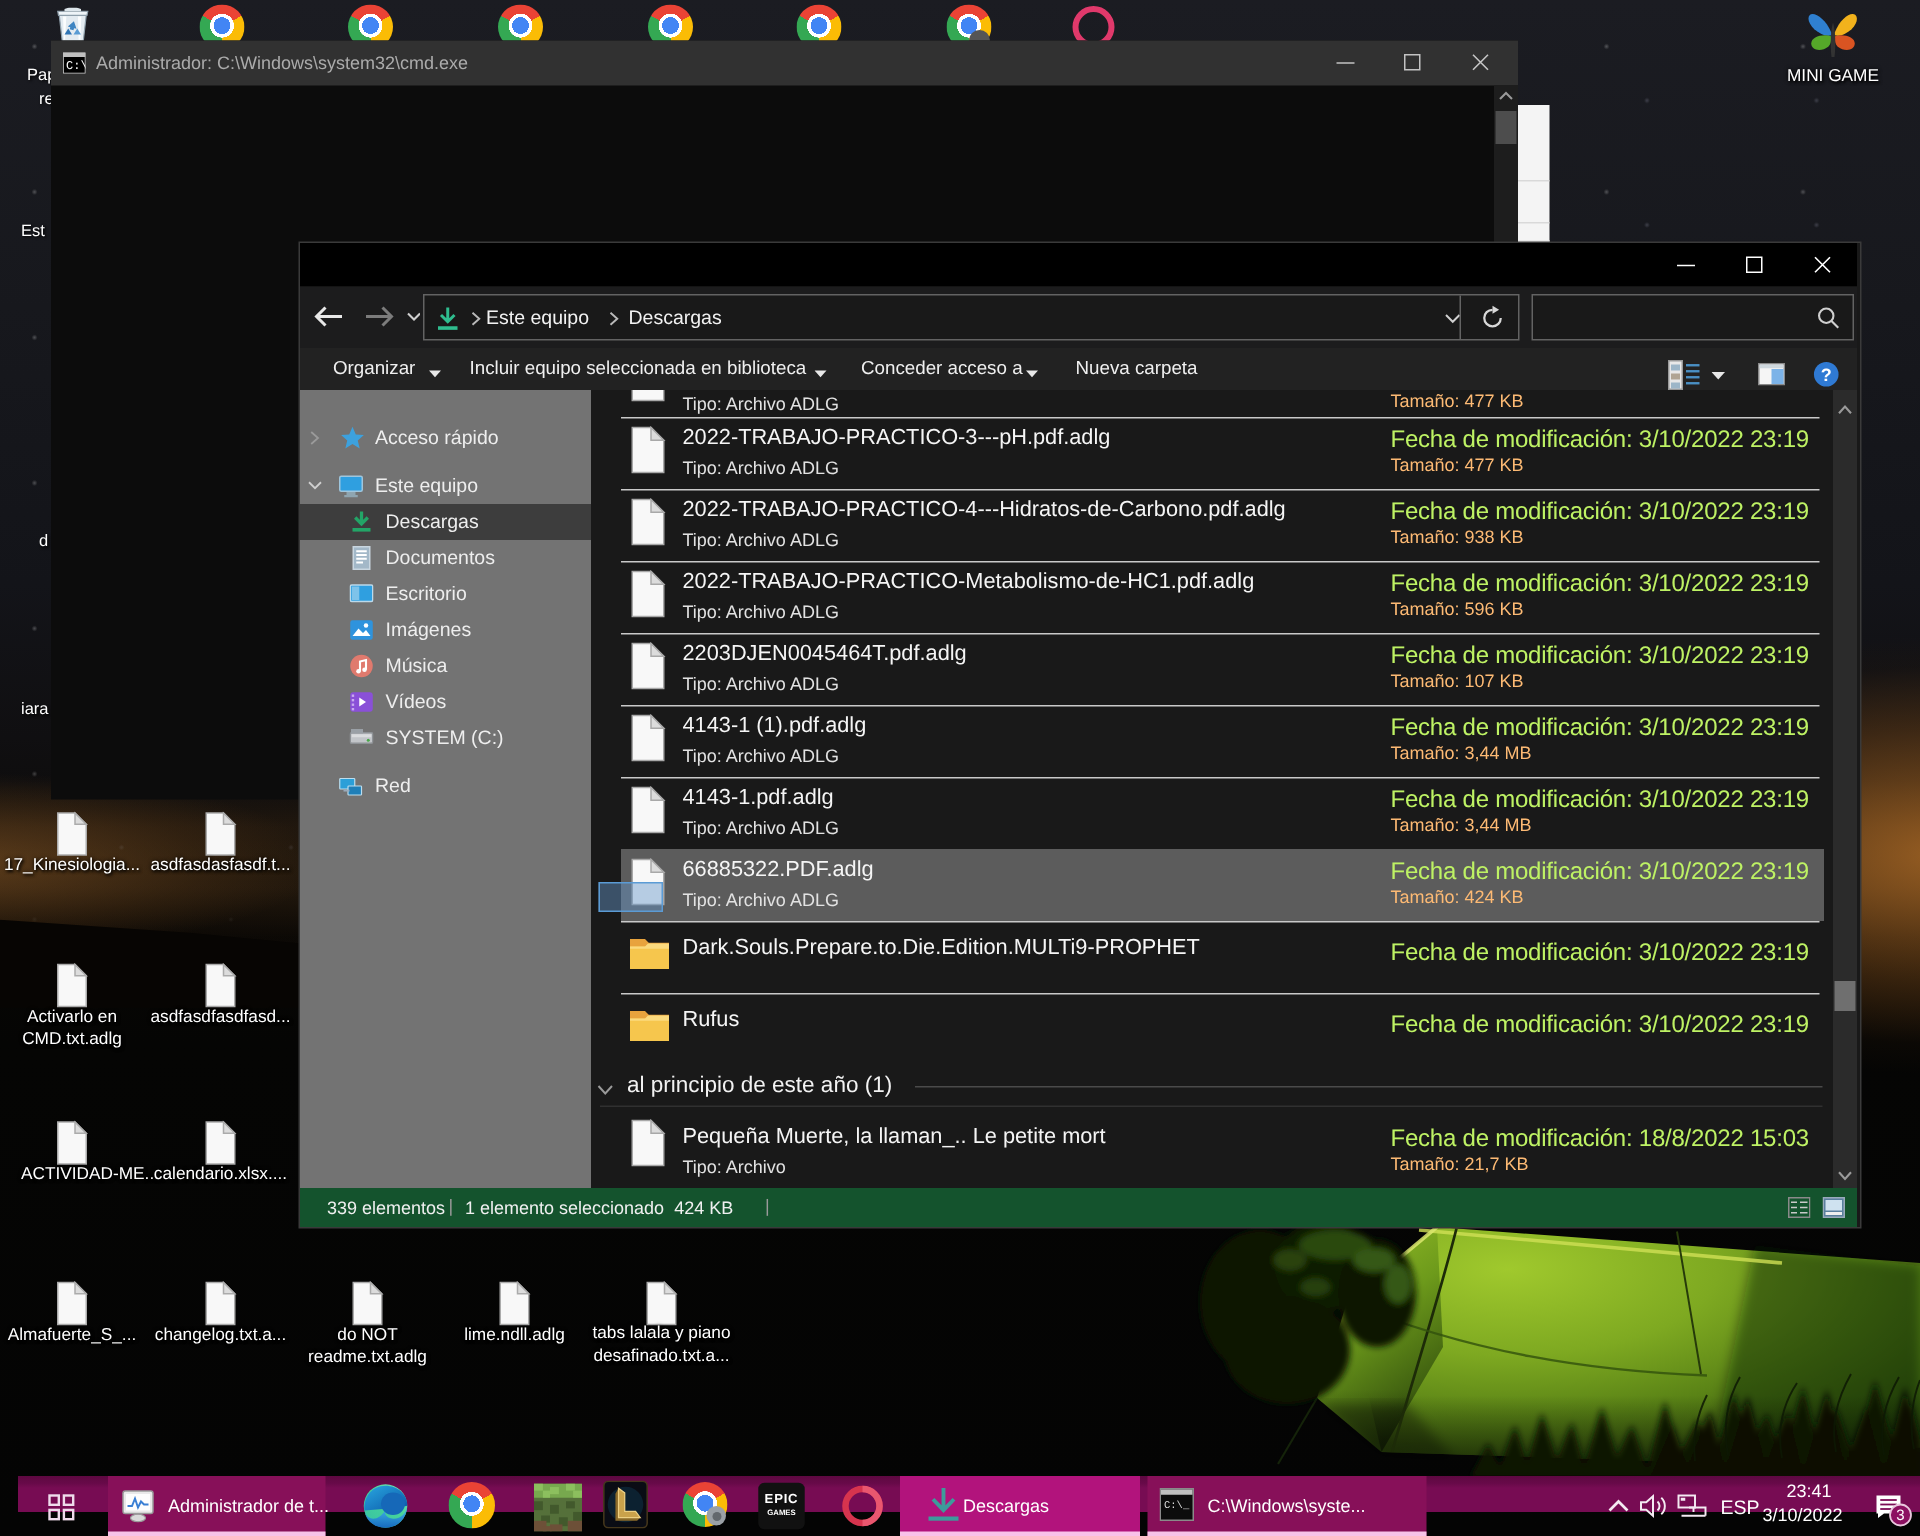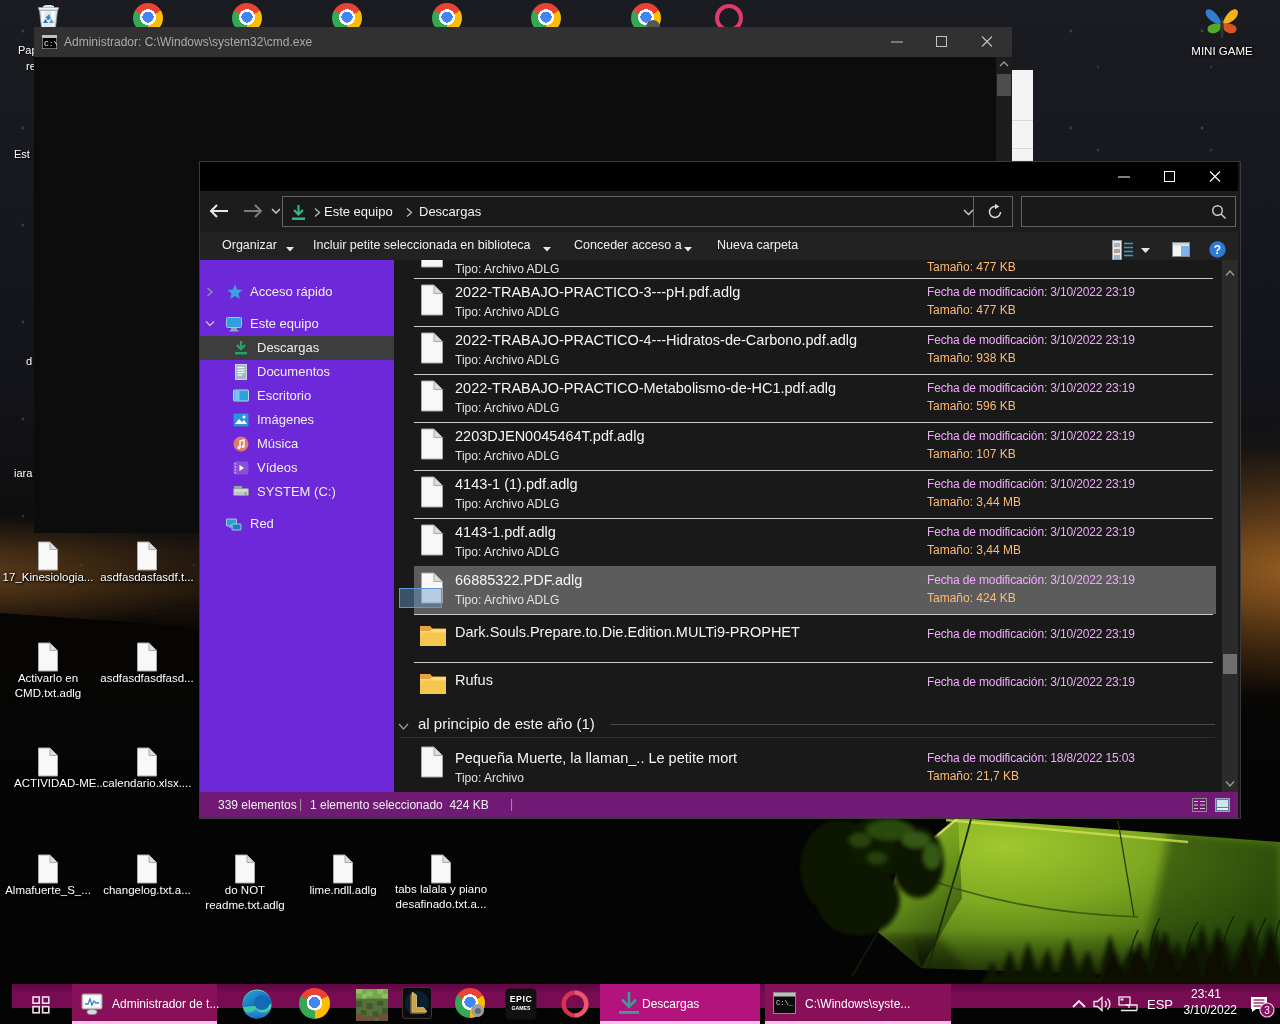--- a/index.html
+++ b/index.html
@@ -40,31 +40,31 @@
 #cmdthumb{position:absolute;right:1px;top:17px;width:14px;height:22px;background:#4d4d4d}
 
 #sliver{left:1012px;top:70px;width:21px;height:250px;background:#f4f4f4}
 
 #exp{left:200px;top:162px;width:1040px;height:656px;background:#191919;box-shadow:0 0 0 1px #3a3a3a}
 #etitle{left:0;top:0;width:1038px;height:29px;background:#000}
 #eaddr{left:0;top:29px;width:1038px;height:41px;background:#1c1c1d}
 #etool{left:0;top:70px;width:1038px;height:28px;background:#222;color:#f0f0f0;font-size:12.5px}
 #etool .ti{position:absolute;top:6px}
 .ebox{position:absolute;border:1px solid #636363;background:#191919}
-#eside{left:0;top:98px;width:194px;height:532px;background:#6d28d9;color:#eee;font-size:13px}
+#eside{left:0;top:98px;width:194px;height:532px;background:#737373;color:#eee;font-size:13px}
 #elist{left:194px;top:98px;width:828px;height:532px;background:#191919;overflow:hidden}
 #escroll{left:1022px;top:98px;width:16px;height:532px;background:#2b2b2b}
-#estatus{left:0;top:630px;width:1038px;height:26px;background:#701a75;color:#f0f0f0;font-size:12px}
+#estatus{left:0;top:630px;width:1038px;height:26px;background:#14532d;color:#f0f0f0;font-size:12px}
 .srow{position:absolute;left:0;height:24px;width:194px}
 .srow .lbl{position:absolute;top:4px;color:#eee;white-space:nowrap}
 .sepline{position:absolute;left:20px;height:1px;background:#c9c9c9;width:799px}
 .fitem{position:absolute;left:0;width:828px;height:48px}
 .fname{position:absolute;left:61px;top:6px;font-size:14.5px;color:#f5f5f5;white-space:nowrap}
 .ftipo{position:absolute;left:61px;top:27px;font-size:12px;color:#e2e2e2;white-space:nowrap}
-.fdate{position:absolute;left:533px;top:7px;font-size:12px;color:#f0abfc;white-space:nowrap;letter-spacing:-0.15px}
+.fdate{position:absolute;left:533px;top:7px;font-size:16px;color:#bef264;white-space:nowrap;letter-spacing:-0.15px}
 .fsize{position:absolute;left:533px;top:25px;font-size:12px;color:#fdba74;white-space:nowrap}
 .ficon{position:absolute;left:25px;top:6px}
 
 #tb{left:12px;top:984px;width:1280px;height:24px;background:linear-gradient(180deg,#5e0841 0,#680a49 5px,#770c53 8px,#770c53 100%)}
 .tbtn{position:absolute;top:0;height:40px;background:#871059}
 .tbtn .ul{position:absolute;left:0;bottom:0;width:100%;height:3px;background:#f6c3e8}
 .tico{position:absolute;top:4px;width:32px;height:32px}
 .tbtxt{position:absolute;color:#fff;font-size:12px;white-space:nowrap}
 #tray{position:absolute;left:0;top:0;width:1280px;height:40px;color:#fff}
 </style></head>
@@ -299,21 +299,21 @@
             <circle cx="6.5" cy="6.5" r="4.8" fill="none" stroke="#cfcfcf" stroke-width="1.4"></circle>
             <line x1="10" y1="10" x2="14.5" y2="14.5" stroke="#cfcfcf" stroke-width="1.4"></line>
           </svg>
       </div>
     </div>
     <div id="etool" class="abs">
       <span class="ti" style="left:22px">Organizar</span>
       <svg class="abs" style="left:86px;top:14px" width="9" height="7">
           <path d="M0,1 L4,5.5 L8,1 Z" fill="#e8e8e8"></path>
         </svg>
-      <span class="ti" style="left:113px">Incluir petite seleccionada en biblioteca</span>
+      <span class="ti" style="left:113px">Incluir equipo seleccionada en biblioteca</span>
       <svg class="abs" style="left:343px;top:14px" width="9" height="7">
           <path d="M0,1 L4,5.5 L8,1 Z" fill="#e8e8e8"></path>
         </svg>
       <span class="ti" style="left:374px">Conceder acceso a</span>
       <svg class="abs" style="left:484px;top:14px" width="9" height="7">
           <path d="M0,1 L4,5.5 L8,1 Z" fill="#e8e8e8"></path>
         </svg>
       <span class="ti" style="left:517px">Nueva carpeta</span>
       <svg class="abs" style="left:912px;top:8px" width="22" height="20">
         <rect x="0.5" y="0.5" width="9" height="19" fill="#e8e8e8" stroke="#999"></rect>
@@ -736,21 +736,21 @@
         <path d="M1,5.5 H4.5 L9,1.5 V14.5 L4.5,10.5 H1 Z" fill="none" stroke="#f4eaf2" stroke-width="1.3"></path>
         <path d="M12,5 A4,4 0 0 1 12,11 M14.5,2.5 A7.5,7.5 0 0 1 14.5,13.5" stroke="#f4eaf2" stroke-width="1.3" fill="none"></path>
       </svg>
       <svg class="abs" style="left:1106px;top:12px" width="20" height="16">
         <rect x="1" y="1" width="11" height="8" fill="none" stroke="#f4eaf2" stroke-width="1.3"></rect>
         <path d="M3,14.5 H19 M19,14.5 V9 H8 M11,9 V12" stroke="#f4eaf2" stroke-width="1.3" fill="none"></path>
         <rect x="2.5" y="2.5" width="3" height="2" fill="#f4eaf2"></rect>
       </svg>
       <span class="abs" style="left:1135px;top:13px;font-size:13px">ESP</span>
       <div class="abs" style="left:1163px;top:3px;width:62px;text-align:center;font-size:12px">23:41</div>
-      <div class="abs" style="left:1163px;top:19px;width:62px;text-align:right;font-size:12px">3/10/2022</div>
+      <div class="abs" style="left:1163px;top:19px;width:62px;text-align:left;font-size:12px">3/10/2022</div>
       <svg class="abs" style="left:1238px;top:12px" width="26" height="22">
         <path d="M1,1 H17 V13 H6 L2,16 V13 H1 Z" fill="#fff"></path>
         <g stroke="#7b0d56" stroke-width="1.2">
             <line x1="3.5" y1="4" x2="14.5" y2="4"></line>
             <line x1="3.5" y1="7" x2="14.5" y2="7"></line>
             <line x1="3.5" y1="10" x2="11" y2="10"></line>
           </g>
         <circle cx="17" cy="14" r="7" fill="#8c1061" stroke="#e9c7de" stroke-width="1.2"></circle>
         <text x="17" y="17.5" text-anchor="middle" font-size="10" fill="#fff" font-family="Liberation Sans">3</text>
       </svg>

